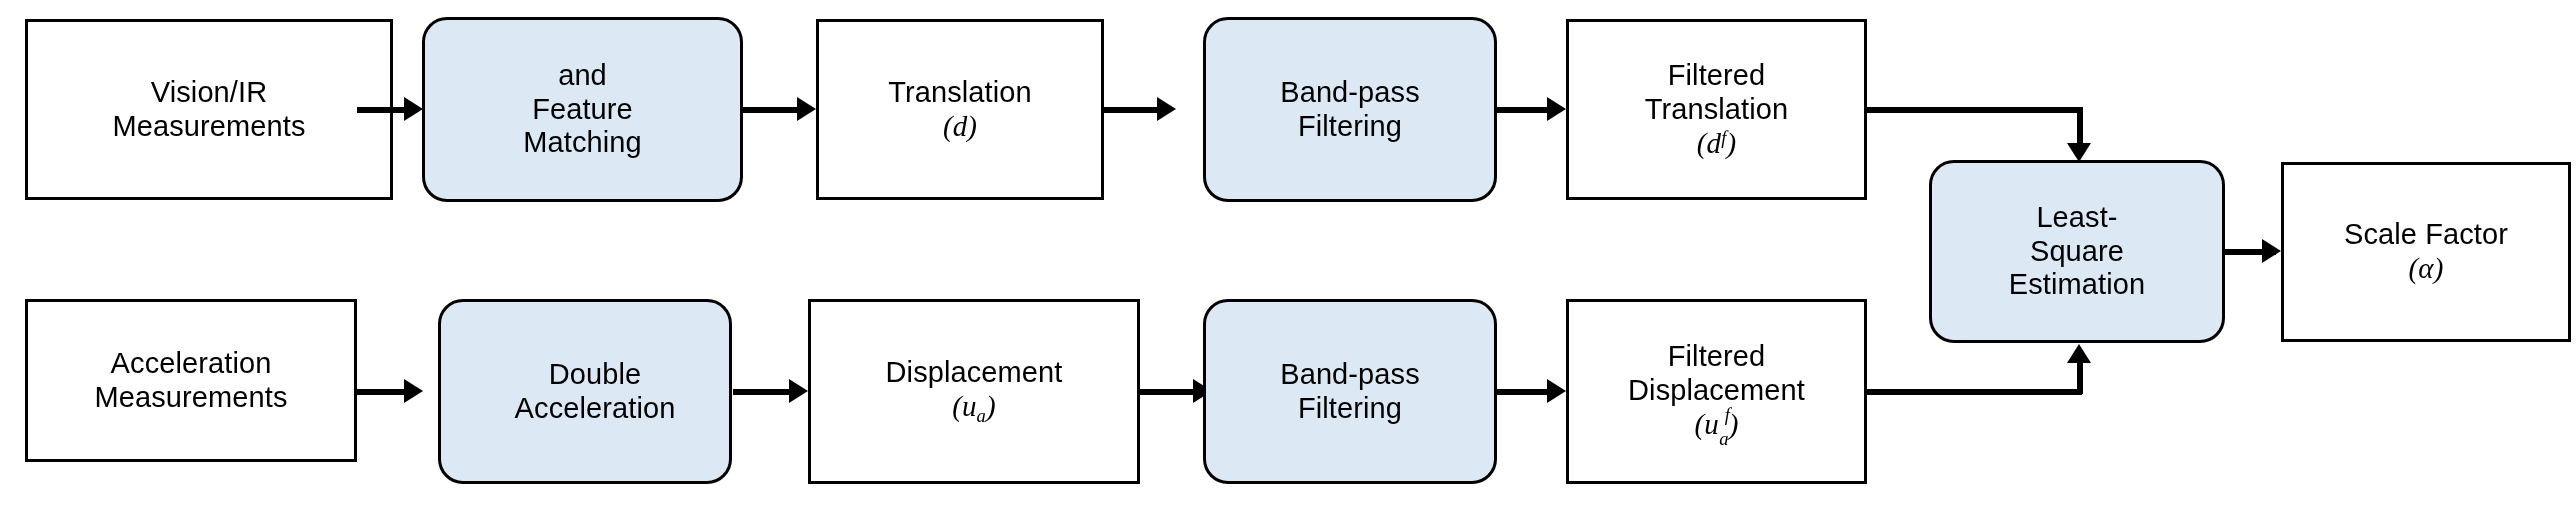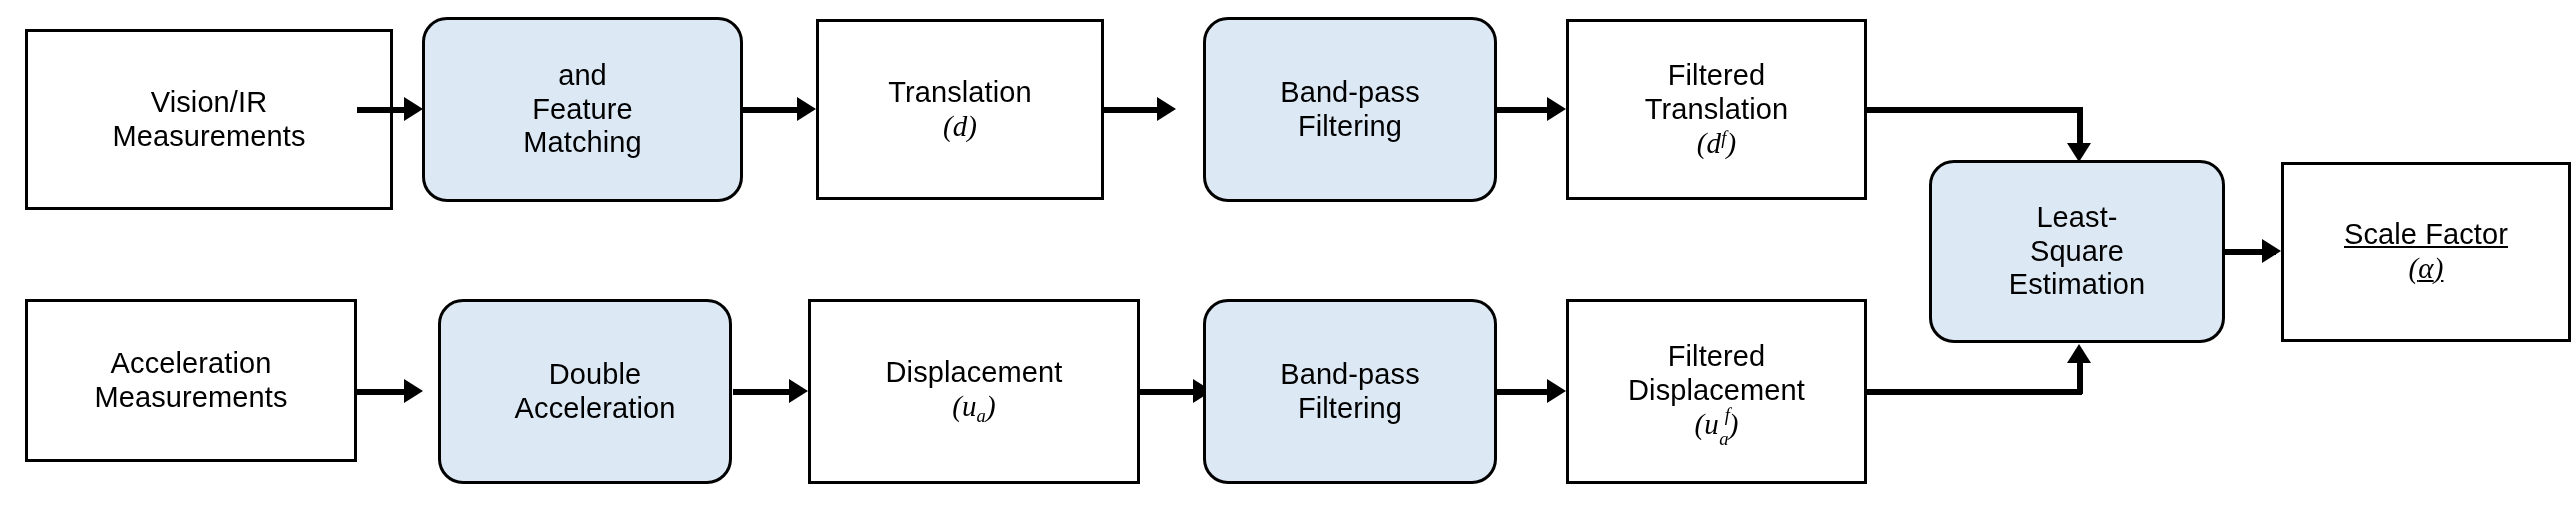--- a/index.html
+++ b/index.html
@@ -90,21 +90,21 @@
     border-left: 12.5px solid transparent;
     border-right: 12.5px solid transparent;
     border-bottom: 19px solid #000000;
   }
 </style>
 </head>
 <body>
 
 <div id="canvas">
 
-  <div class="node data" style="left:25px; top:19.4px; width:368px; height:181px;margin-top:10px;">
+  <div class="node data" style="left:25px; top:19.4px; width:368px; height:181px;">
     <span class="line">Vision/IR</span>
     <span class="line">Measurements</span>
   </div>
 
   <div class="edge h" style="left:357px; top:107px; width:50px;"></div>
   <div class="arrow right" style="left:404px; top:97px;"></div>
 
   <div class="node process" style="left:422px; top:17px; width:321px; height:185px;">
     <span class="line">and</span>
     <span class="line">Feature</span>
@@ -142,21 +142,21 @@
 
   <div class="node process" style="left:1929px; top:160px; width:296px; height:183px;">
     <span class="line">Least-</span>
     <span class="line">Square</span>
     <span class="line">Estimation</span>
   </div>
 
   <div class="edge h" style="left:2225px; top:249px; width:51px;"></div>
   <div class="arrow right" style="left:2262px; top:239px;"></div>
 
-  <div class="node data" style="left:2281px; top:162px; width:290px; height:180px;text-decoration:underline;">
+  <div class="node data" style="left:2281px; top:162px; width:290px; height:180px;">
     <span class="line">Scale Factor</span>
     <span class="line sym"><span>(</span><span>α</span><span>)</span></span>
   </div>
 
   <div class="node data" style="left:25px; top:299px; width:332px; height:163px;">
     <span class="line">Acceleration</span>
     <span class="line">Measurements</span>
   </div>
 
   <div class="edge h" style="left:357px; top:389px; width:50px;"></div>

